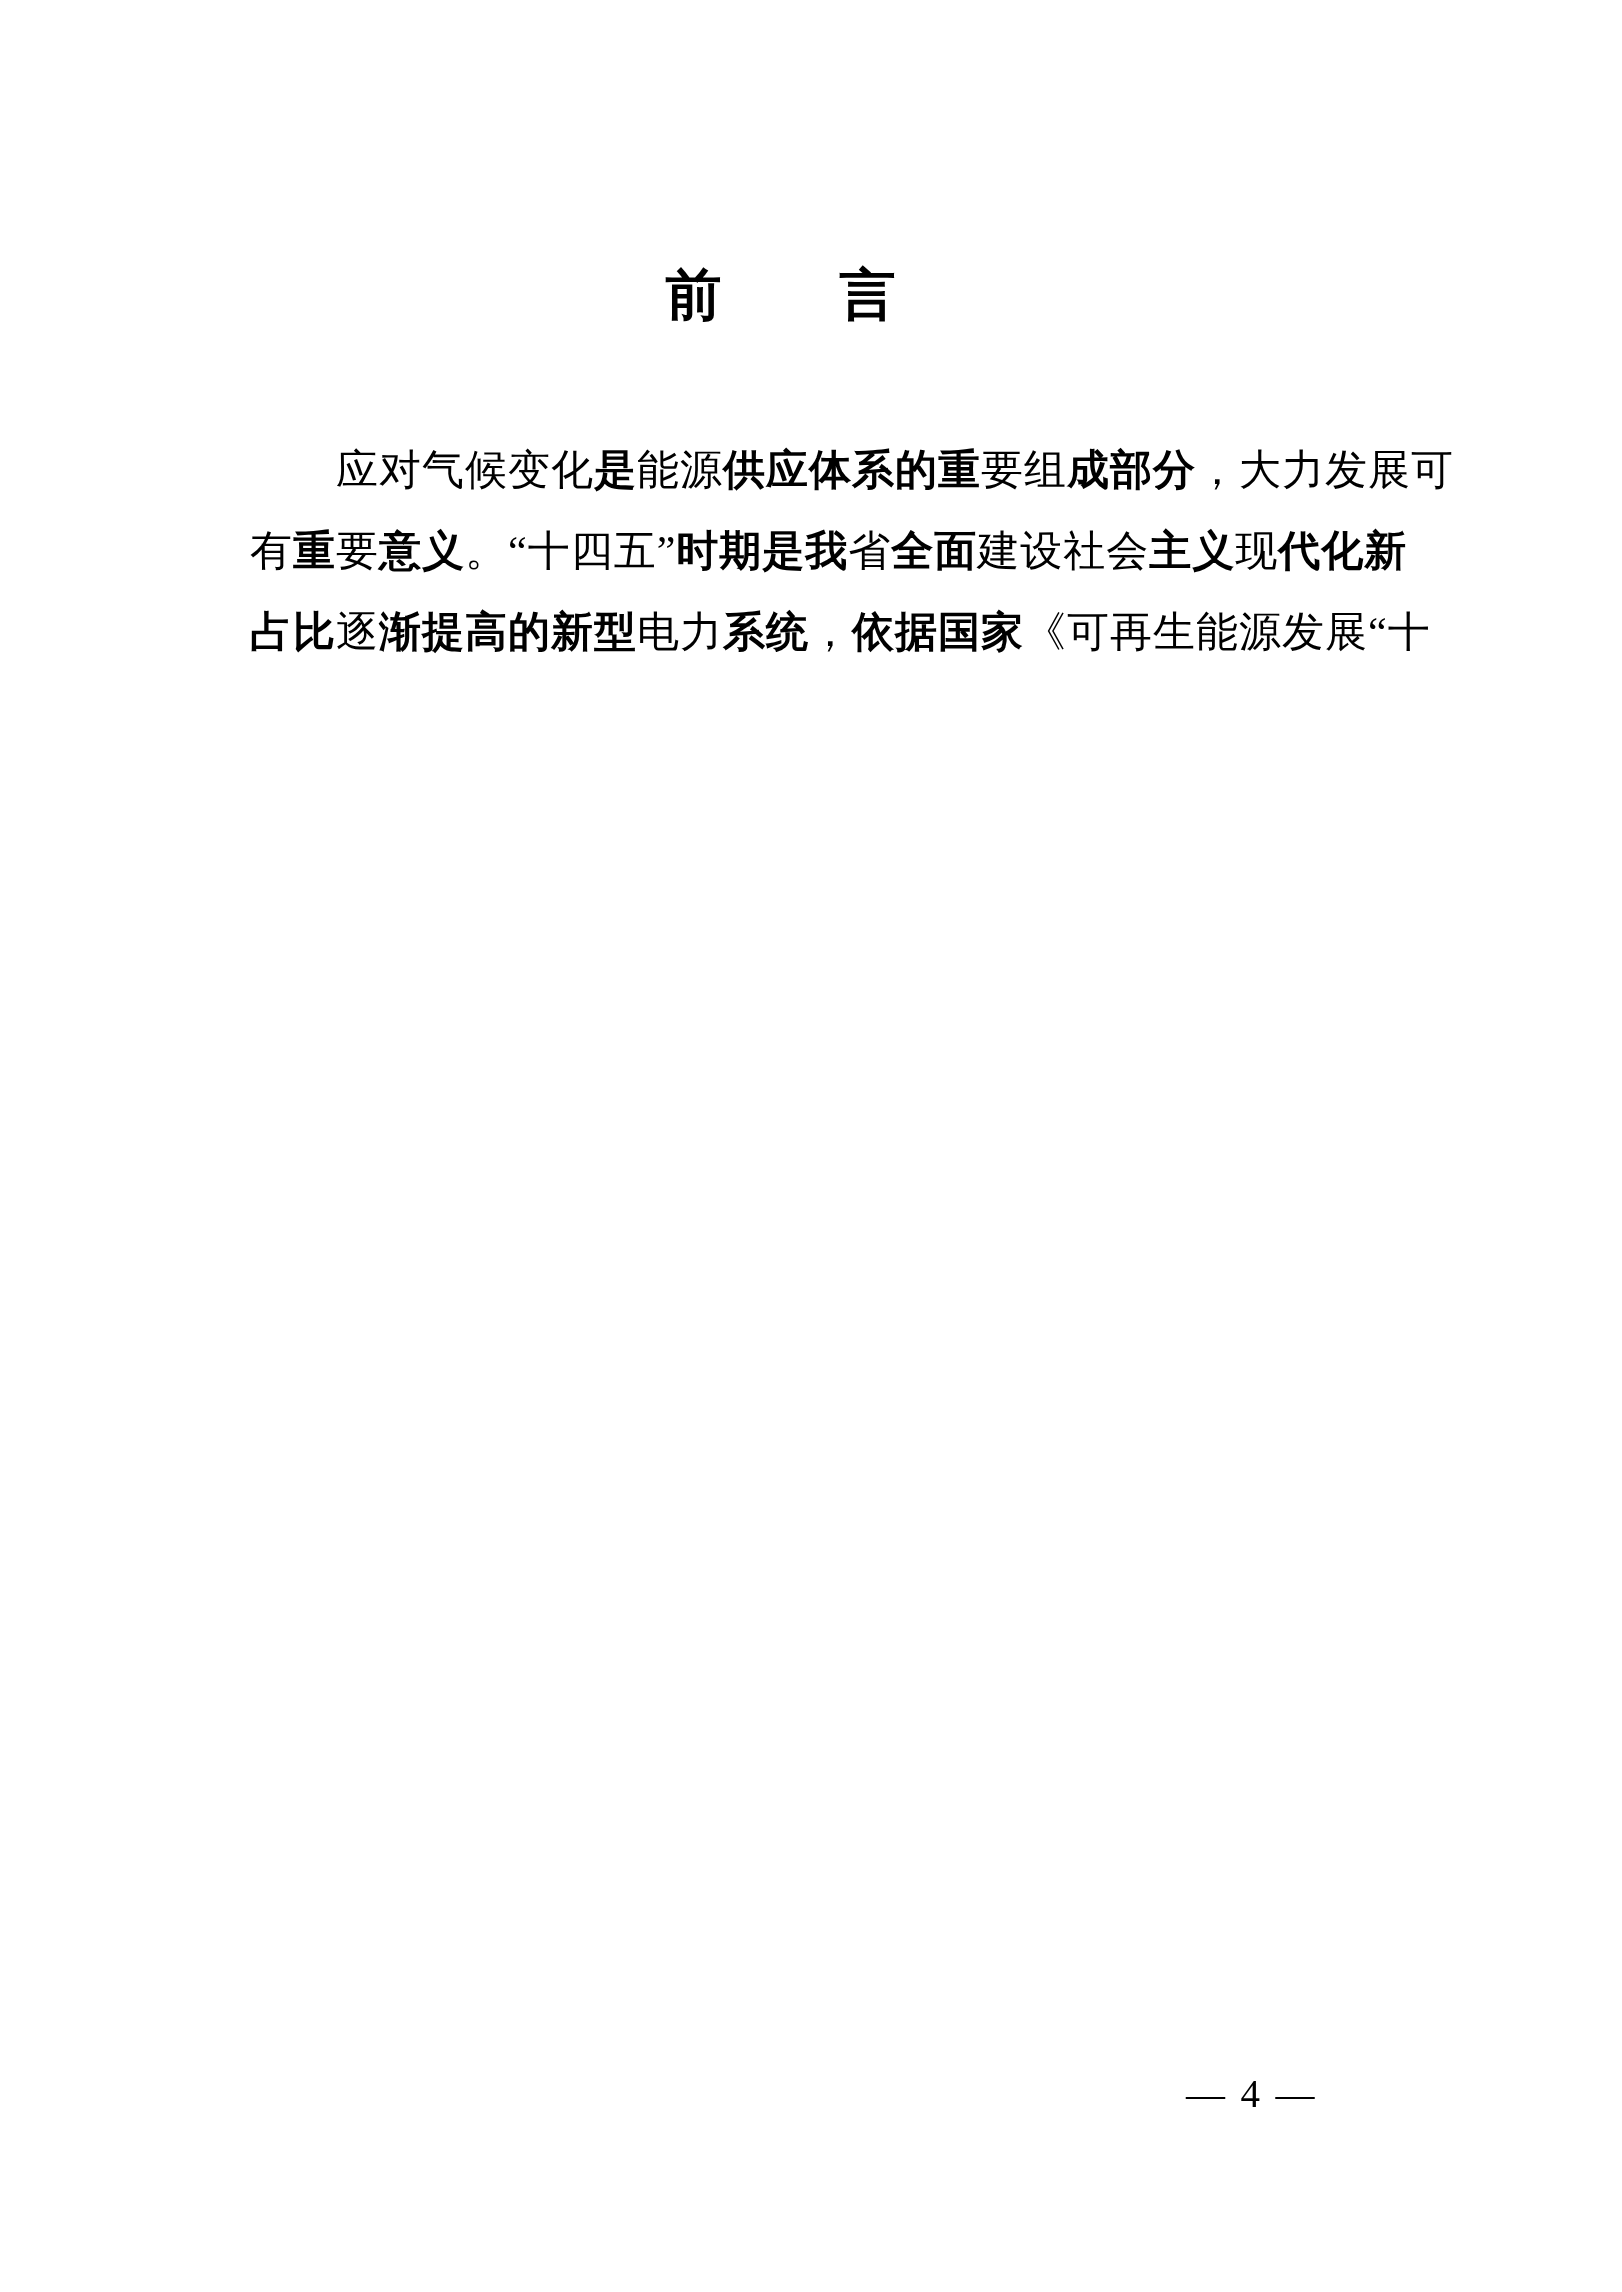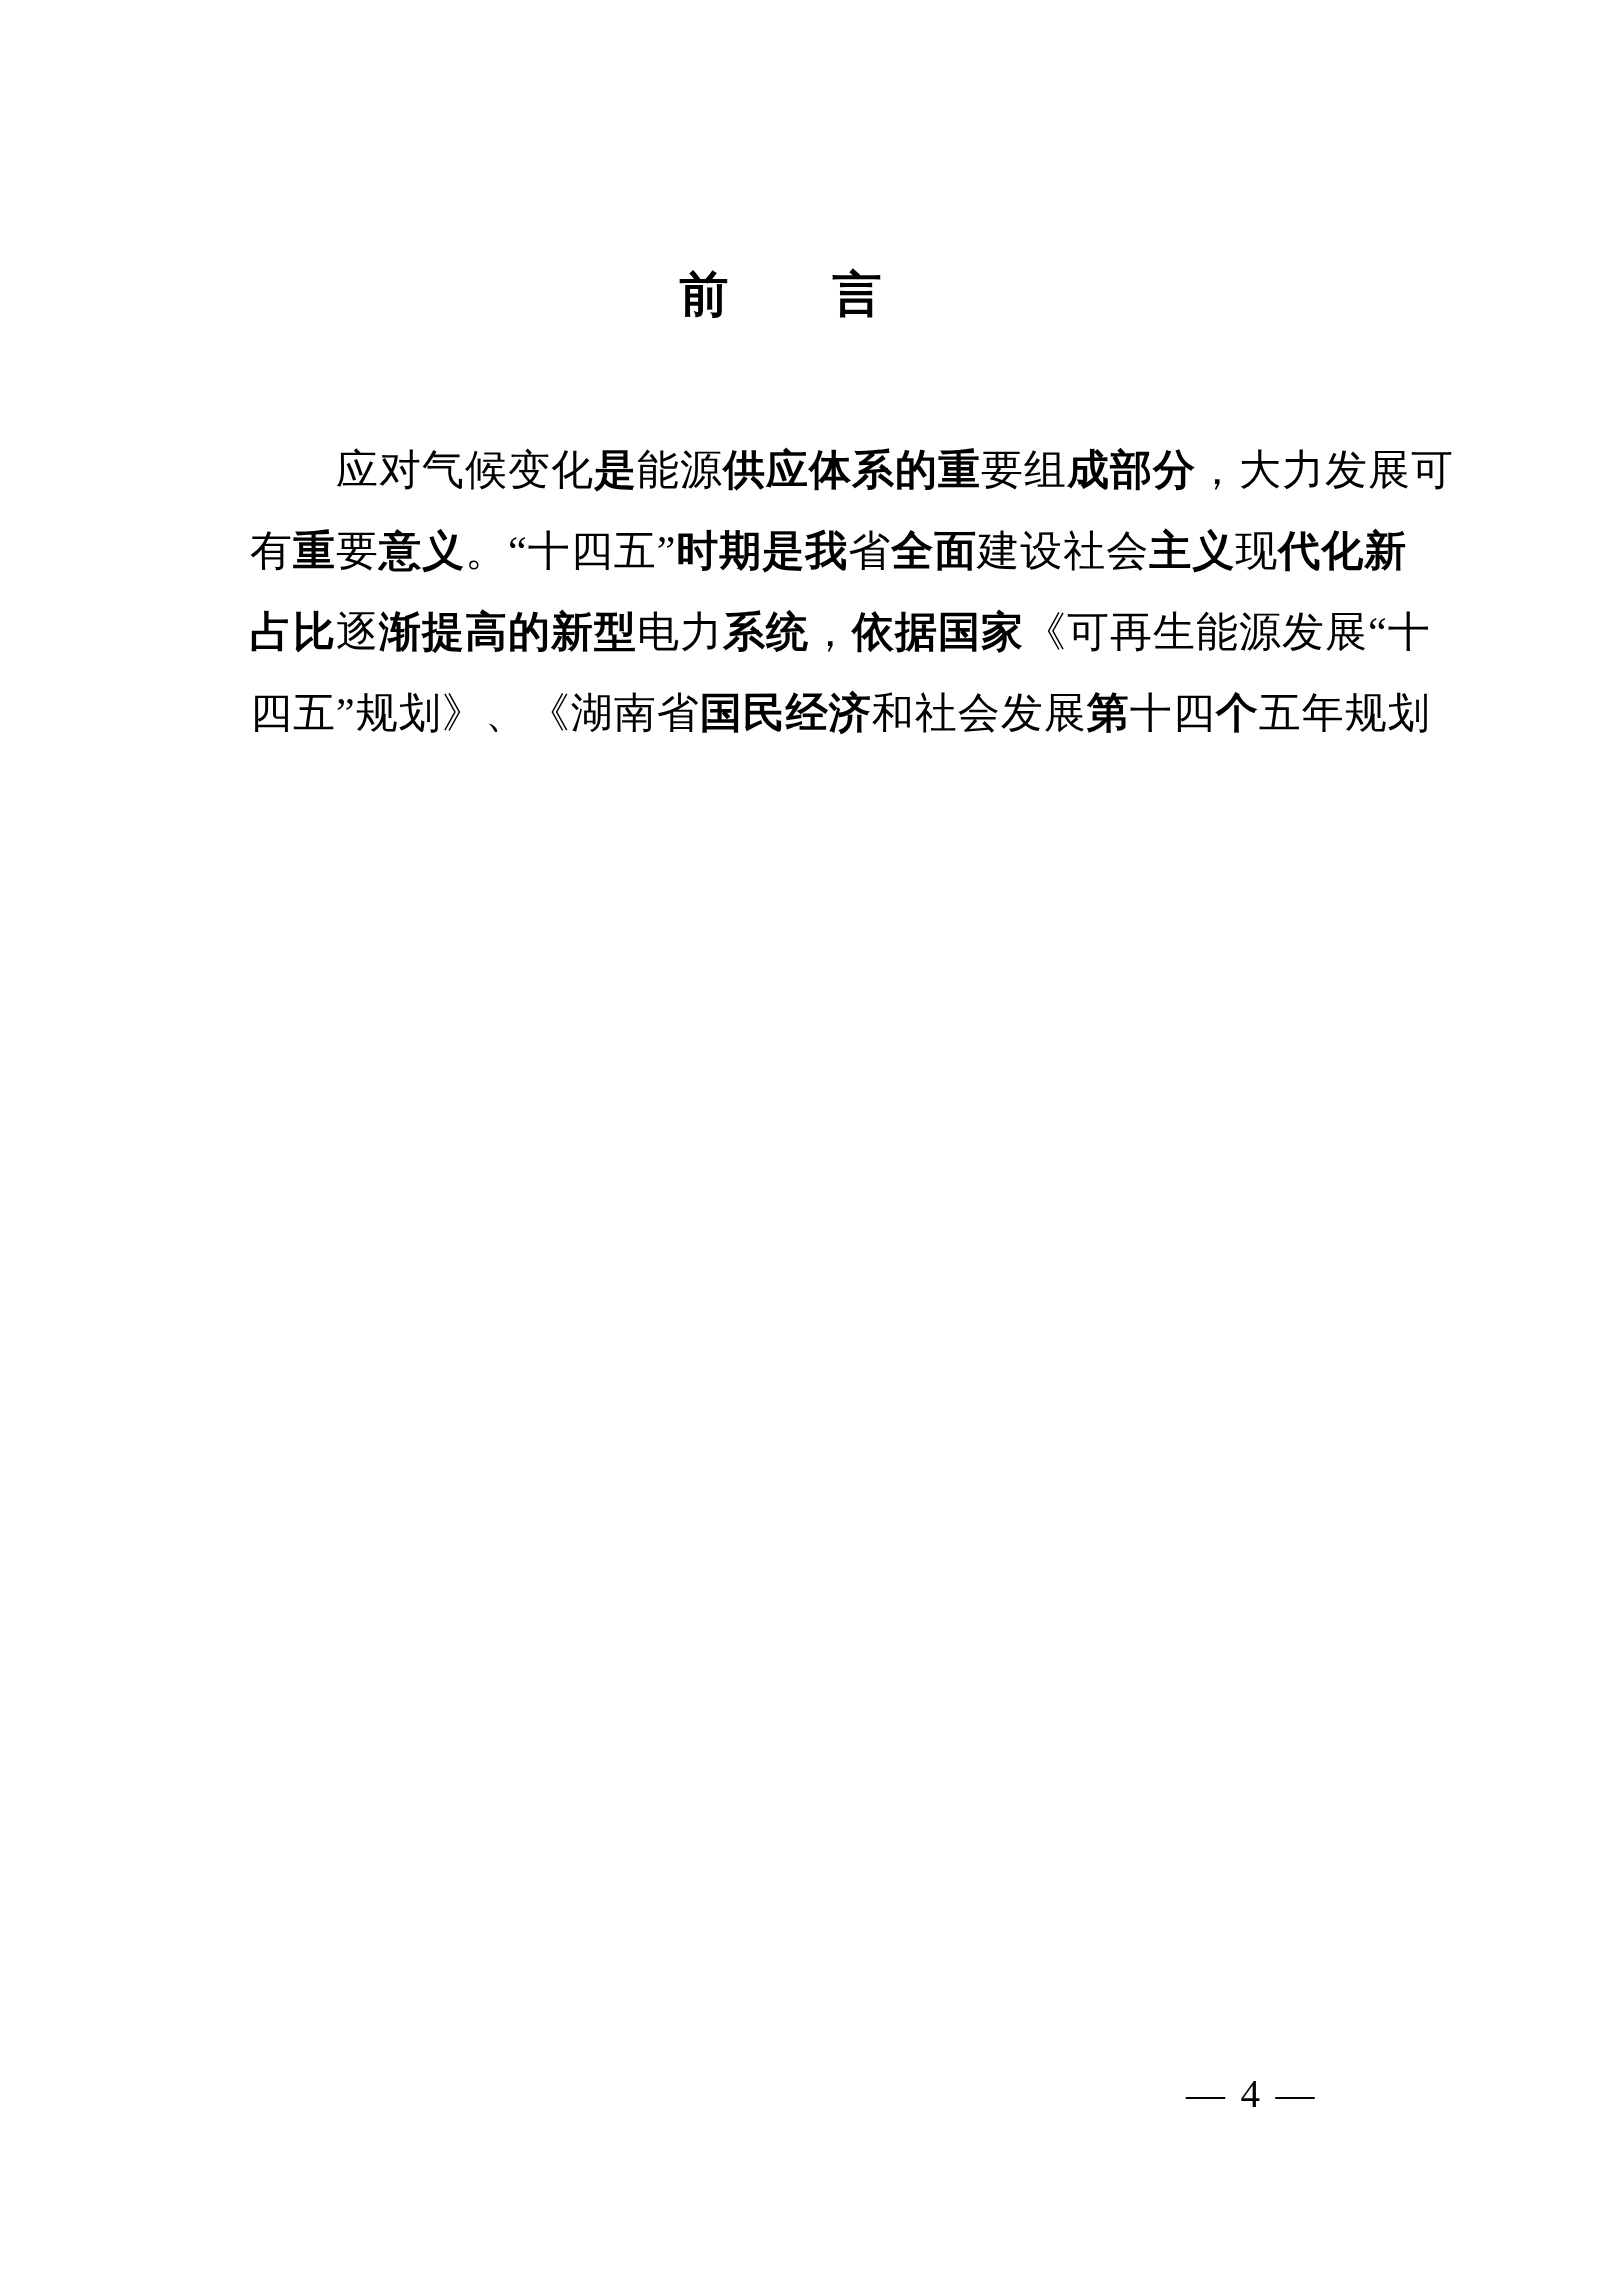--- a/index.html
+++ b/index.html
@@ -21,21 +21,21 @@
     background: #ffffff;
   }
   .doc-title {
     position: absolute;
     top: 267px;
     left: 0;
     width: 1563px; 
     text-align: center;
     font-family: "Liberation Sans", sans-serif;
     font-weight: 700;
-    font-size: 49px;
+    font-size: 56px;
     line-height: 55px;
     letter-spacing: 2px;
     white-space: pre;
   }
   .paragraph {
     position: absolute;
     left: 250px;
     top: 429px;
     width: 1166px;
   }
@@ -73,19 +73,18 @@
 <body>
 
 <div class="page">
 
   <div class="doc-title">前　　言</div>
 
   <div class="paragraph">
       <div class="line indent"><span class="n">应对气候变化</span><span class="b">是</span><span class="n">能源</span><span class="b">供应体系的重</span><span class="n">要组</span><span class="b">成部分</span><span class="n">，大力发展可</span></div>
       <div class="line"><span class="n">有</span><span class="b">重</span><span class="n">要</span><span class="b">意义</span><span class="n">。“十四五”</span><span class="b">时期是我</span><span class="n">省</span><span class="b">全面</span><span class="n">建设社会</span><span class="b">主义</span><span class="n">现</span><span class="b">代化新</span></div>
       <div class="line"><span class="b">占比</span><span class="n">逐</span><span class="b">渐提高的新型</span><span class="n">电力</span><span class="b">系统</span><span class="n">，</span><span class="b">依据国家</span><span class="n">《可再生能源发展“十</span></div>
-      <div class="line"><span class="n">四五”规划》、《湖南省</span><span class="b">国民经济</span><span class="n">和社会发展</span><span class="b">第</span><span class="n">十四</span><span class="b">个</span><span class="n">五年规划</span></div>
     </div>
 
   <div class="page-number">— 4 —</div>
 
 </div>
 
 
 </body></html>

